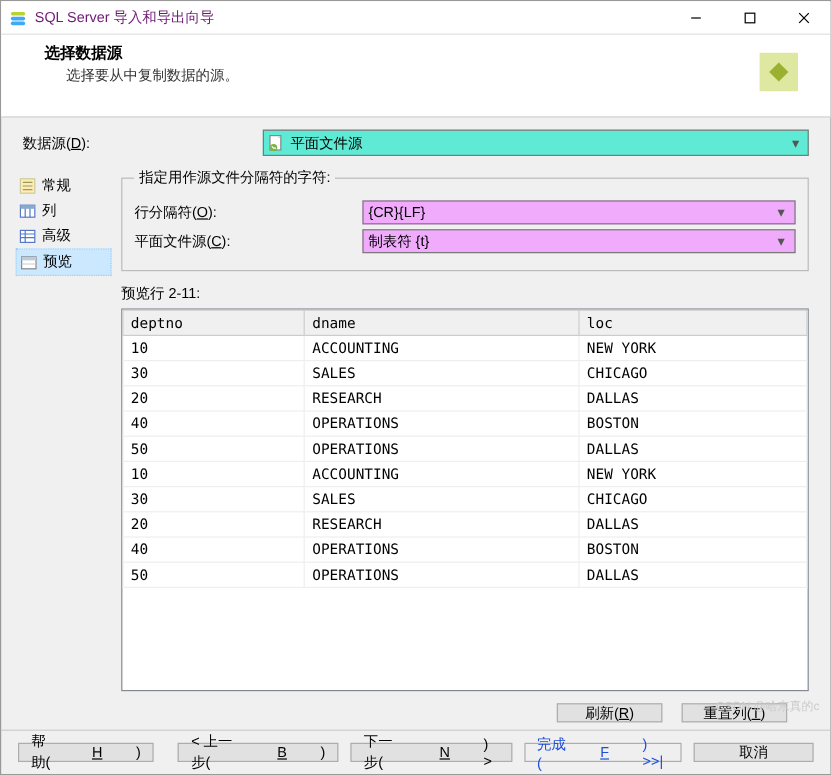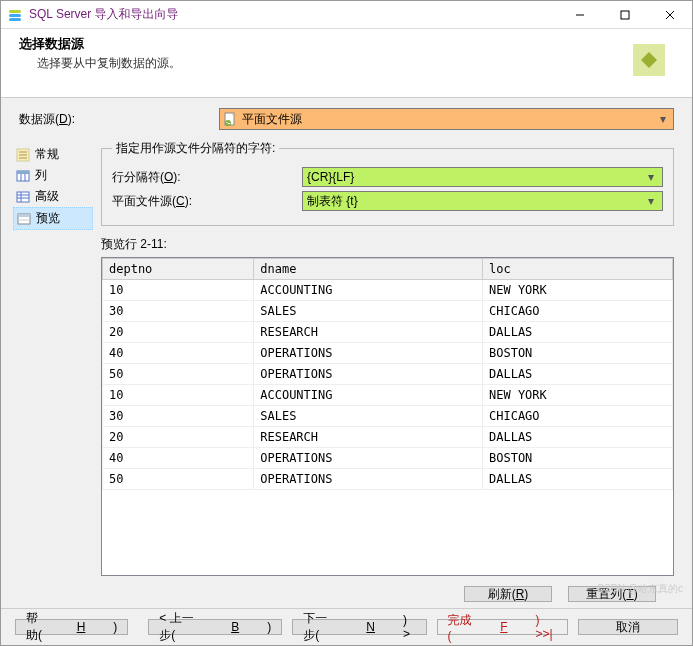--- a/index.html
+++ b/index.html
@@ -3,54 +3,54 @@
 <meta charset="utf-8">
 <style>
 * { box-sizing: border-box; font-family: "Microsoft YaHei", SimSun, Tahoma, sans-serif; font-size: 12px; }
 body { margin: 0; background: #fff; }
 .window { width: 693px; height: 646px; background: #f0f0f0; border: 1px solid #999; display: flex; flex-direction: column; }
 .titlebar { height: 28px; background: #fff; display: flex; align-items: center; padding: 0 0 0 6px; border-bottom: 1px solid #ddd; }
 .titlebar .icon { width: 16px; height: 16px; margin-right: 6px; display: inline-flex; align-items: center; justify-content: center; }
 .titlebar .title { flex: 1; color: #701a75; }
 .win-btns { display: flex; height: 100%; }
 .win-btn { width: 45px; height: 100%; display: flex; align-items: center; justify-content: center; color: #333; }
-.header { background: #fff; padding: 6px 18px 12px 18px; display: flex; align-items: flex-start; border-bottom: 1px solid #ccc; }
+.header { background: #fff; padding: 6px 18px 12px 36px; display: flex; align-items: flex-start; border-bottom: 1px solid #ccc; }
 .header-text { flex: 1; }
 .header-title { font-weight: bold; font-size: 13px; color: #000; padding-left: 0; }
 .header-sub { padding-left: 18px; color: #333; margin-top: 2px; }
 .header-icon { width: 50px; height: 50px; display: flex; align-items: center; justify-content: center; }
 .datasource-row { display: flex; align-items: center; padding: 10px 18px; }
 .datasource-row label { width: 200px; }
 .datasource-row label u { text-decoration: underline; }
-.ds-select { flex: 1; display: flex; align-items: center; border: 1px solid #7a7a7a; background: #fdba74; height: 22px; padding: 0 2px; }
+.ds-select { flex: 1; display: flex; align-items: center; border: 1px solid #7a7a7a; background: #5eead4; height: 22px; padding: 0 2px; }
 .ds-select .sel-icon { width: 16px; height: 16px; margin-right: 4px; display: inline-flex; align-items: center; justify-content: center; }
 .ds-select .sel-text { flex: 1; }
 .ds-select .sel-arrow { width: 16px; display: flex; align-items: center; justify-content: center; color: #555; }
 .content { flex: 1; display: flex; padding: 0 18px 0 12px; gap: 8px; overflow: hidden; }
 .sidebar { width: 80px; padding-top: 4px; }
 .sb-item { display: flex; align-items: center; padding: 2px 2px; gap: 4px; cursor: default; }
 .sb-item.sel { background: #cce8ff; border: 1px dotted #99d1ff; }
 .sb-icon { width: 16px; height: 16px; display: inline-flex; align-items: center; justify-content: center; }
 .main { flex: 1; display: flex; flex-direction: column; }
 fieldset.delim { border: 1px solid #bbb; padding: 6px 10px 10px 10px; margin: 0 0 6px 0; }
 fieldset.delim legend { padding: 0 4px; color: #000000; }
 .form-row { display: flex; align-items: center; margin: 4px 0; }
 .form-row label { width: 190px; }
 .form-row label u { text-decoration: underline; }
-.combo { flex: 1; display: flex; align-items: center; border: 1px solid #7a7a7a; background: #bef264; height: 20px; padding: 0 4px; }
+.combo { flex: 1; display: flex; align-items: center; border: 1px solid #7a7a7a; background: #f0abfc; height: 20px; padding: 0 4px; }
 .combo .combo-text { flex: 1; }
 .combo .combo-arrow { width: 14px; display: flex; align-items: center; justify-content: center; color: #555; }
 .preview-label { margin: 4px 0; }
 .grid { flex: 1; border: 1px solid #828790; background: #fff; overflow: auto; }
 .grid table { border-collapse: collapse; width: 100%; }
 .grid th { background: #f0f0f0; border: 1px solid #ccc; text-align: left; padding: 3px 6px; font-weight: normal; font-family: Consolas, monospace; margin-left: 28px; }
 .grid td { border: 1px solid #eee; padding: 3px 6px; font-family: Consolas, monospace; }
 .body-buttons { display: flex; justify-content: flex-end; gap: 16px; padding: 10px 18px 6px 0; }
 .btn { min-width: 88px; height: 16px; border: 1px solid #adadad; background: #e1e1e1; padding: 0 10px; display: inline-flex; align-items: center; justify-content: center; cursor: default; }
-.btn.disabled { color: #b91c1c; background: #efefef; }
+.btn.disabled { color: #1d4ed8; background: #efefef; }
 .btn u { text-decoration: underline; }
 .footer { border-top: 1px solid #ccc; padding: 10px 14px; display: flex; align-items: center; gap: 10px; }
 .footer .spacer { flex: 1; }
 .footer .btn { min-width: 100px; gap: 28px; }
 .watermark { position: absolute; right: 10px; bottom: 50px; color: #ccc; font-size: 10px; pointer-events: none; }
 .wrap { position: relative; }
 </style>
 </head>
 <body>
 <div class="wrap">

